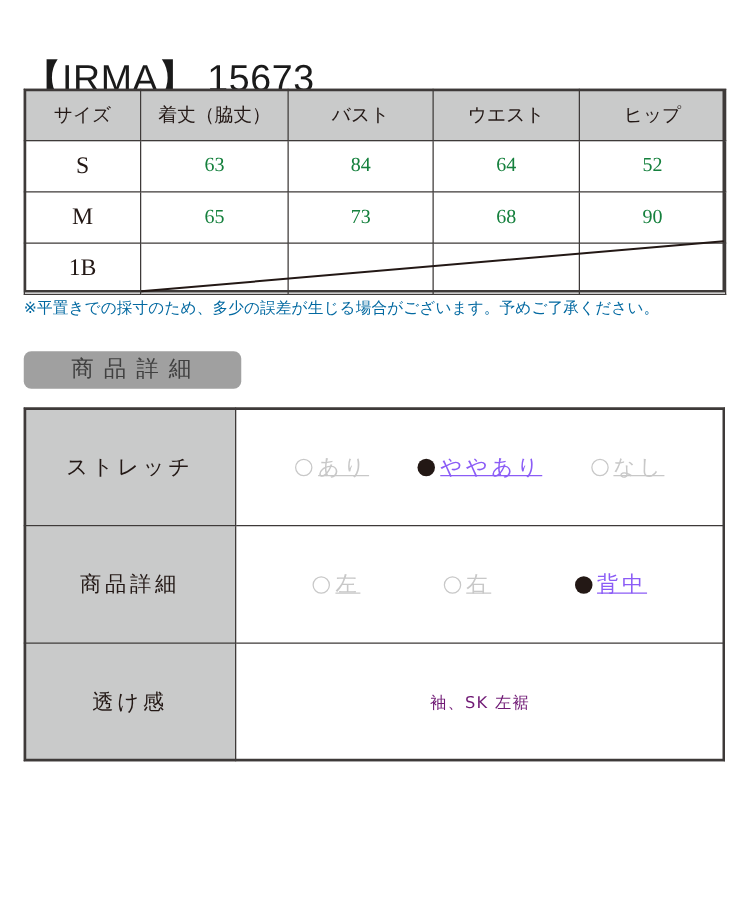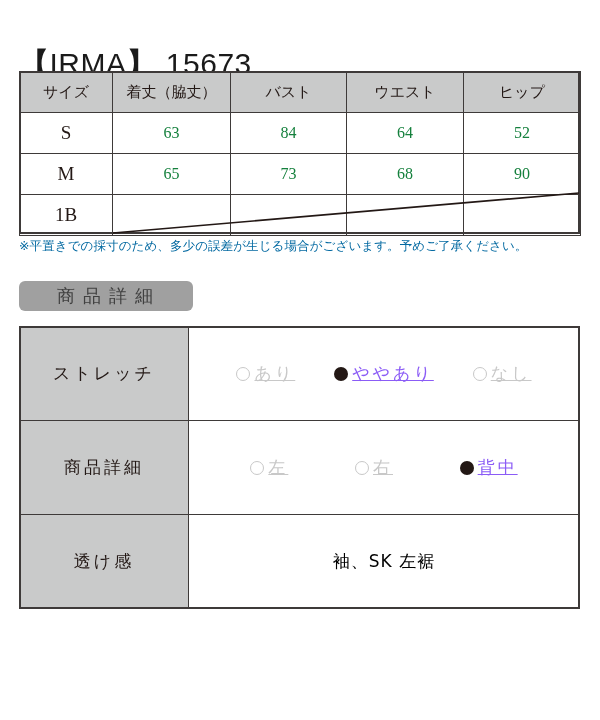--- a/index.html
+++ b/index.html
@@ -29,21 +29,21 @@
     .detail-wrap { position: absolute; left: 19px; top: 326px; width: 561px; height: 283px;
                    border: 2.5px solid #3e3a39; box-sizing: border-box; pointer-events: none; }
     .opts { display: flex; justify-content: space-around; align-items: center; padding: 0 28px; font-size: 17px; letter-spacing: 3px; }
     .opts.two { justify-content: center; gap: 52px; }
     .opt { display: inline-flex; align-items: center; white-space: nowrap; text-decoration: underline; }
     .opt.off { color: #c8c8c8; }
     .opt.on { color: #8b5cf6; }
     .dot { display: inline-block; width: 14px; height: 14px; border-radius: 50%; margin-right: 4px; box-sizing: border-box; }
     .opt.on .dot { background: #231815; }
     .opt.off .dot { border: 1px solid #c8c8c8; background: transparent; }
-    .plain { font-size: 17px; letter-spacing: 1px; color: #000000; }
+    .plain { font-size: 13px; letter-spacing: 1px; color: #701a75; }
   </style>
 </head>
 <body>
 
 <div class="title">
   <span class="brk">【</span><span>IRMA</span><span class="brk">】</span>
   <span>15673</span>
 </div>
 
 <table class="size-table">

